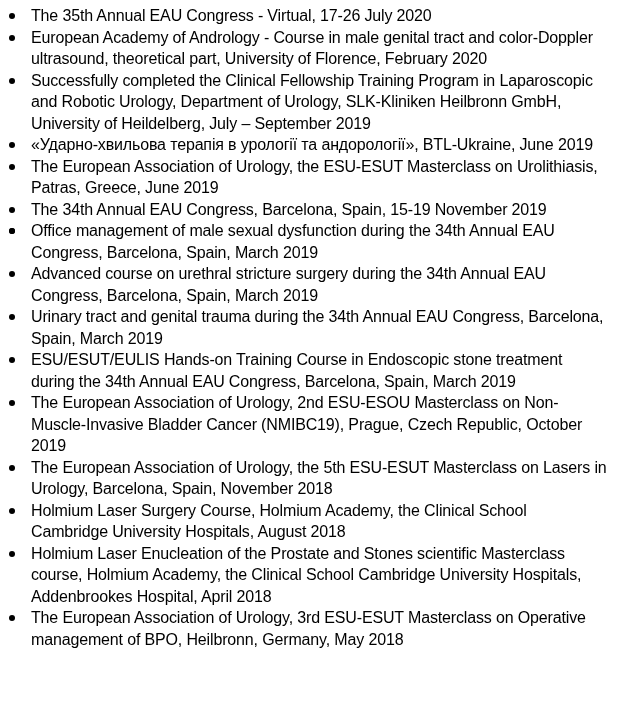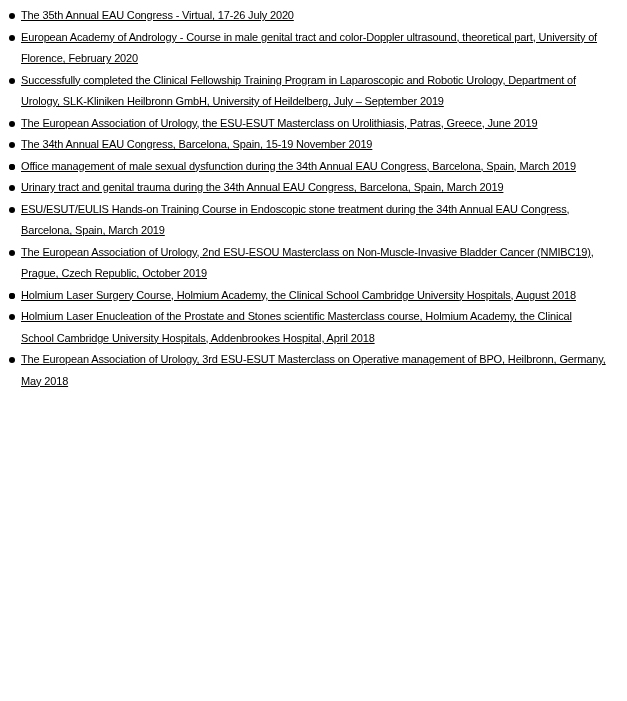--- a/index.html
+++ b/index.html
@@ -19,52 +19,53 @@
     top: 5px;
     width: 627px;
   }
   ul.bullets {
     list-style: none;
     margin: 0;
     padding: 0;
   }
   ul.bullets li {
     position: relative;
-    padding-left: 21px;
+    padding-left: 31px;
     padding-right: 20px;
     font-family: "Liberation Sans", sans-serif;
-    font-size: 11px;
+    font-size: 16px;
     line-height: 21.5px;
     color: #000000;
     letter-spacing: -0.15px;
-    text-decoration: underline;
   }
   ul.bullets li .bullet-icon {
     position: absolute;
     left: 9px;
     top: 8px;
     width: 6px;
     height: 6px;
     border-radius: 50%;
     background: #000000;
   }
 </style>
 </head>
 <body>
 
 <div class="doc">
   <ul class="bullets">
     <li><span class="bullet-icon"></span><span>The 35th Annual EAU Congress - Virtual, 17-26 July 2020</span></li>
     <li><span class="bullet-icon"></span><span>European Academy of Andrology - Course in male genital tract and color-Doppler ultrasound, theoretical part, University of Florence, February 2020</span></li>
     <li><span class="bullet-icon"></span><span>Successfully completed the Clinical Fellowship Training Program in Laparoscopic and Robotic Urology, Department of Urology, SLK-Kliniken Heilbronn GmbH, University of Heildelberg, July – September 2019</span></li>
+    <li><span class="bullet-icon"></span><span>«Ударно-хвильова терапія в урології та андорології», BTL-Ukraine, June 2019</span></li>
     <li><span class="bullet-icon"></span><span>The European Association of Urology, the ESU-ESUT Masterclass on Urolithiasis, Patras, Greece, June 2019</span></li>
     <li><span class="bullet-icon"></span><span>The 34th Annual EAU Congress, Barcelona, Spain, 15-19 November 2019</span></li>
     <li><span class="bullet-icon"></span></li>
     <li><span class="bullet-icon"></span><span>Office management of male sexual dysfunction during the 34th Annual EAU Congress, Barcelona, Spain, March 2019</span></li>
+    <li><span class="bullet-icon"></span><span>Advanced course on urethral stricture surgery during the 34th Annual EAU Congress, Barcelona, Spain, March 2019</span></li>
     <li><span class="bullet-icon"></span><span>Urinary tract and genital trauma during the 34th Annual EAU Congress, Barcelona, Spain, March 2019</span></li>
     <li><span class="bullet-icon"></span><span>ESU/ESUT/EULIS Hands-on Training Course in Endoscopic stone treatment during the 34th Annual EAU Congress, Barcelona, Spain, March 2019</span></li>
     <li><span class="bullet-icon"></span><span>The European Association of Urology, 2nd ESU-ESOU Masterclass on Non-Muscle-Invasive Bladder Cancer (NMIBC19), Prague, Czech Republic, October 2019</span></li>
-    <li><span class="bullet-icon"></span></li>
+    <li><span class="bullet-icon"></span><span>The European Association of Urology, the 5th ESU-ESUT Masterclass on Lasers in Urology, Barcelona, Spain, November 2018</span></li>
     <li><span class="bullet-icon"></span><span>Holmium Laser Surgery Course, Holmium Academy, the Clinical School Cambridge University Hospitals, August 2018</span></li>
     <li><span class="bullet-icon"></span><span>Holmium Laser Enucleation of the Prostate and Stones scientific Masterclass course, Holmium Academy, the Clinical School Cambridge University Hospitals, Addenbrookes Hospital, April 2018</span></li>
     <li><span class="bullet-icon"></span><span>The European Association of Urology, 3rd ESU-ESUT Masterclass on Operative management of BPO, Heilbronn, Germany, May 2018</span></li>
   </ul>
 </div>
 
 </body></html>

